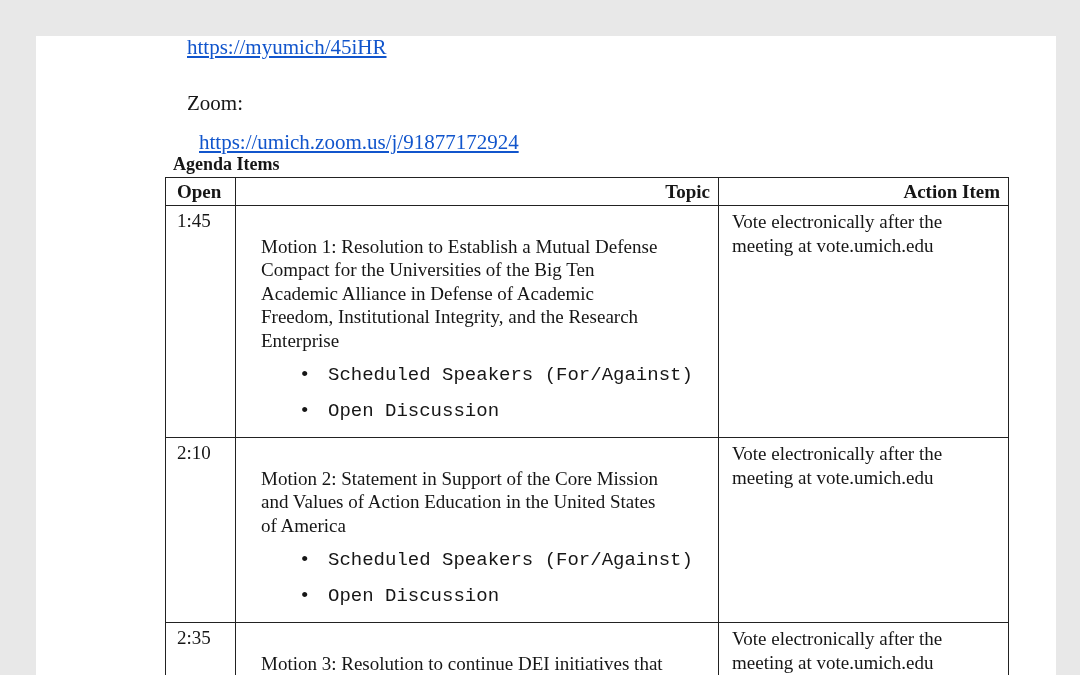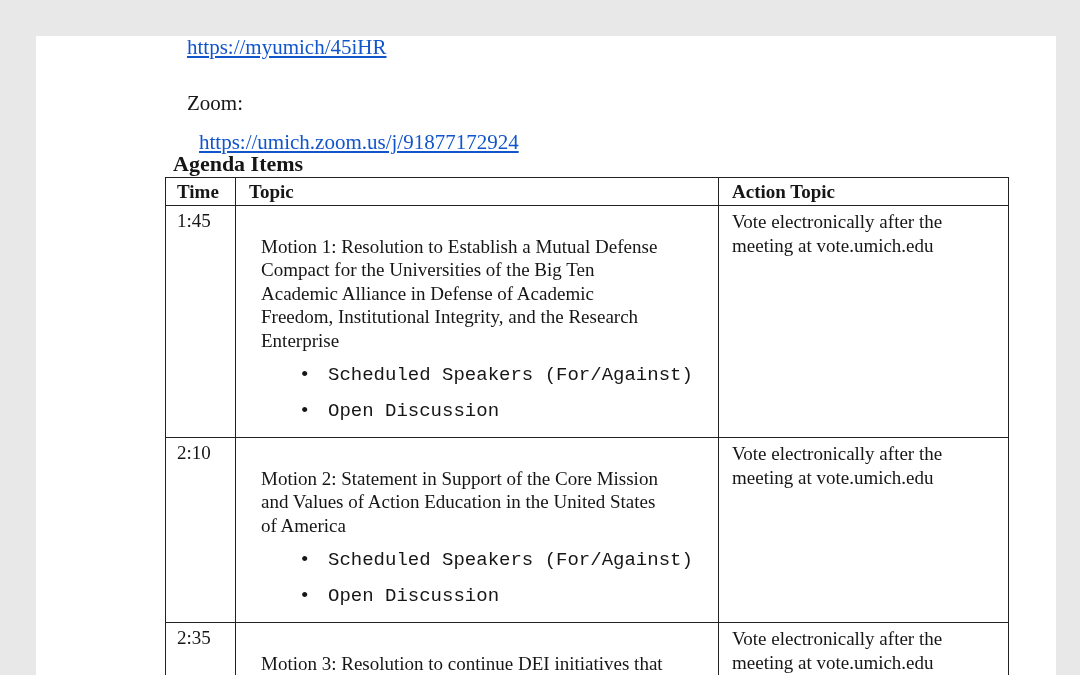--- a/index.html
+++ b/index.html
@@ -31,21 +31,21 @@
     position: absolute;
     left: 127px;
     top: 30px;
     font-size: 21px;
     line-height: 27px;
   }
   .agenda-heading {
     position: absolute;
     left: 125px;
     top: 104px;
-    font-size: 22px;
+    font-size: 18px;
     font-weight: bold;
     line-height: 24px;
   }
   table.agenda {
     position: absolute;
     left: 117px;
     top: 129px;
     width: 843px;
     border-collapse: collapse;
     table-layout: fixed;
@@ -59,21 +59,21 @@
     vertical-align: top;
     text-align: left;
     font-weight: normal;
     overflow: hidden;
   }
   table.agenda th {
     font-weight: bold;
     padding: 3px 8px 2px 11px;
     line-height: 22px;
   }
-  table.agenda th.h-topic, table.agenda th.h-action { padding-left: 13px; }
+  table.agenda th.h-topic, table.agenda th.h-action { padding-left: 13px; text-align: right; }
   tr.row-header { height: 26px; }
   tr.row-plain  { height: 26px; }
   tr.row-m1 { height: 195px; }
   tr.row-m2 { height: 144px; }
   tr.row-m3 { height: 200px; }
   td.cell-time   { padding: 4px 6px 2px 11px; line-height: 22px; }
   td.cell-topic  { padding: 5px 10px 2px 13px; line-height: 23.5px; }
   td.cell-action { padding: 4px 10px 2px 13px; line-height: 23.5px; }
   .pre { white-space: pre-line; }
   .motion-paragraph { margin-top: 23.5px; white-space: pre-line; }
@@ -111,23 +111,23 @@
 
   <table class="agenda">
     <colgroup>
       <col class="c-time">
         <col class="c-topic">
         <col class="c-action">
     </colgroup>
 
     <tbody>
         <tr class="row-header">
-      <th class="h-time">Time</th>
+      <th class="h-time">Open</th>
       <th class="h-topic">Topic</th>
-      <th class="h-action">Action Topic</th>
+      <th class="h-action">Action Item</th>
     </tr>
 
 
     <tr class="row-m1">
       <td class="cell-time">1:45</td>
       <td class="cell-topic">
         <div class="motion-paragraph">Motion 1: Resolution to Establish a Mutual Defense
 Compact for the Universities of the Big Ten
 Academic Alliance in Defense of Academic
 Freedom, Institutional Integrity, and the Research

